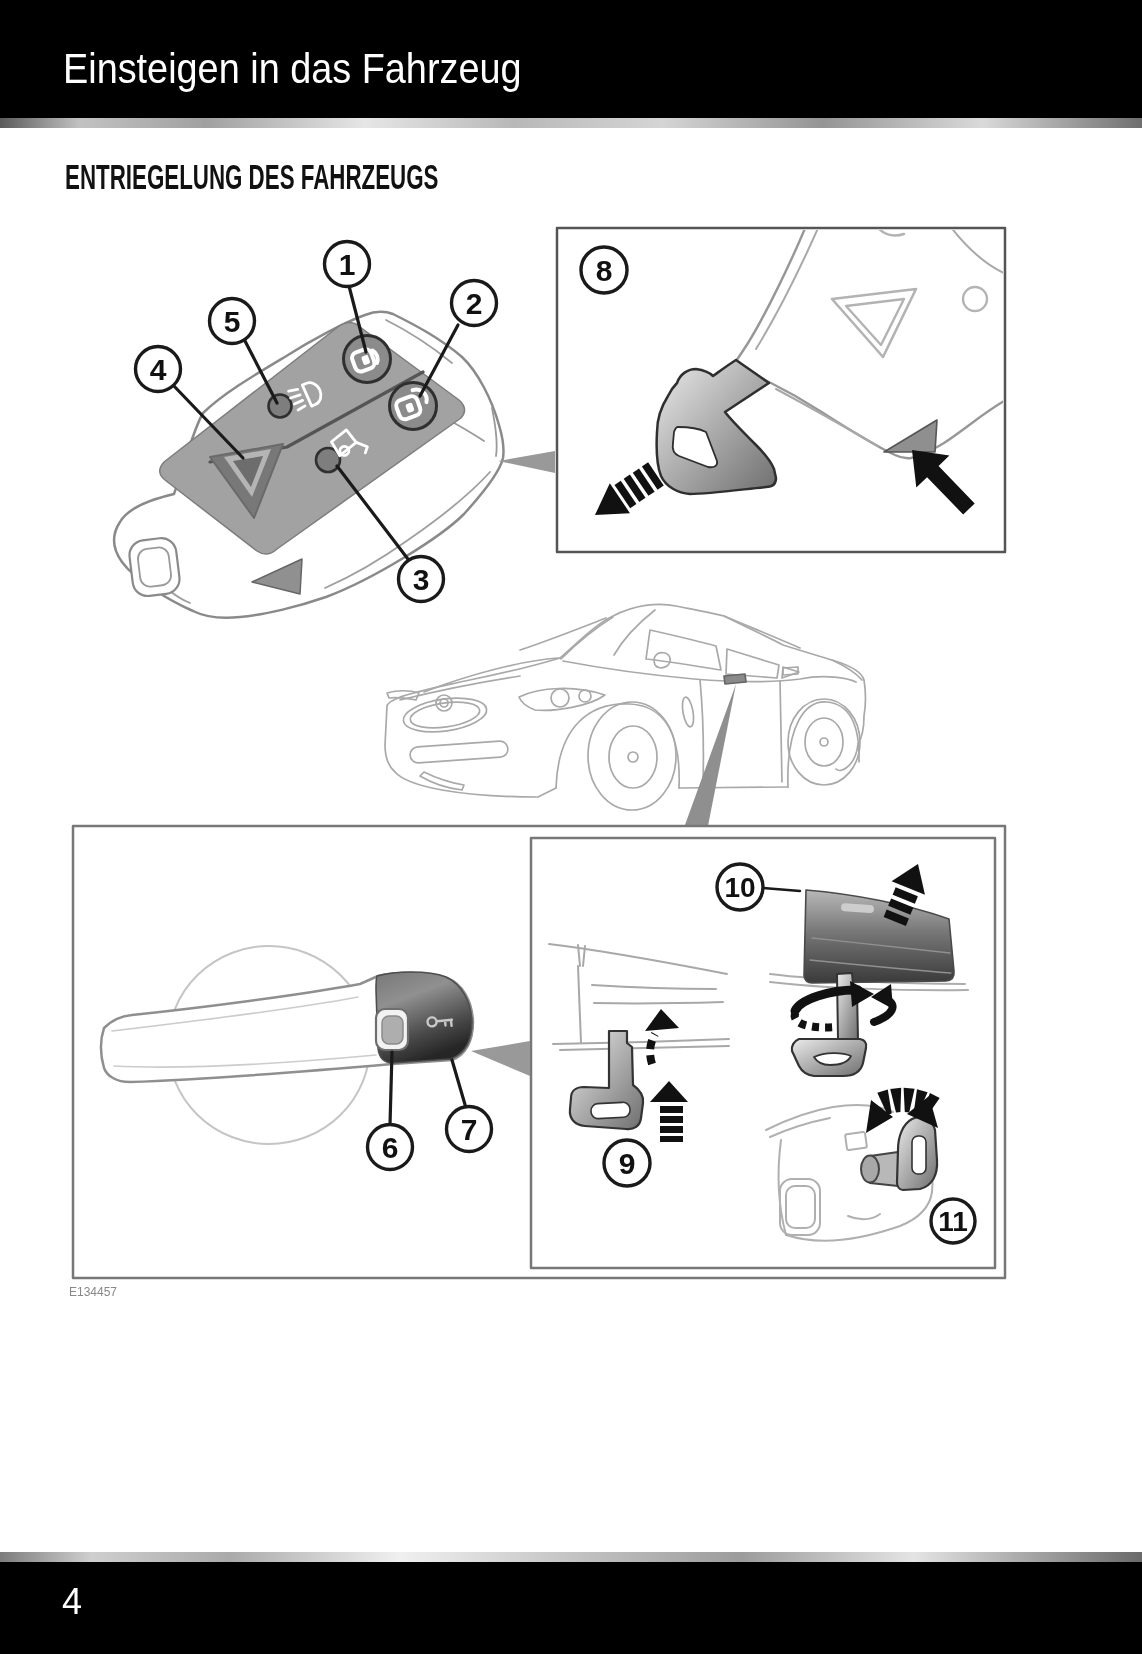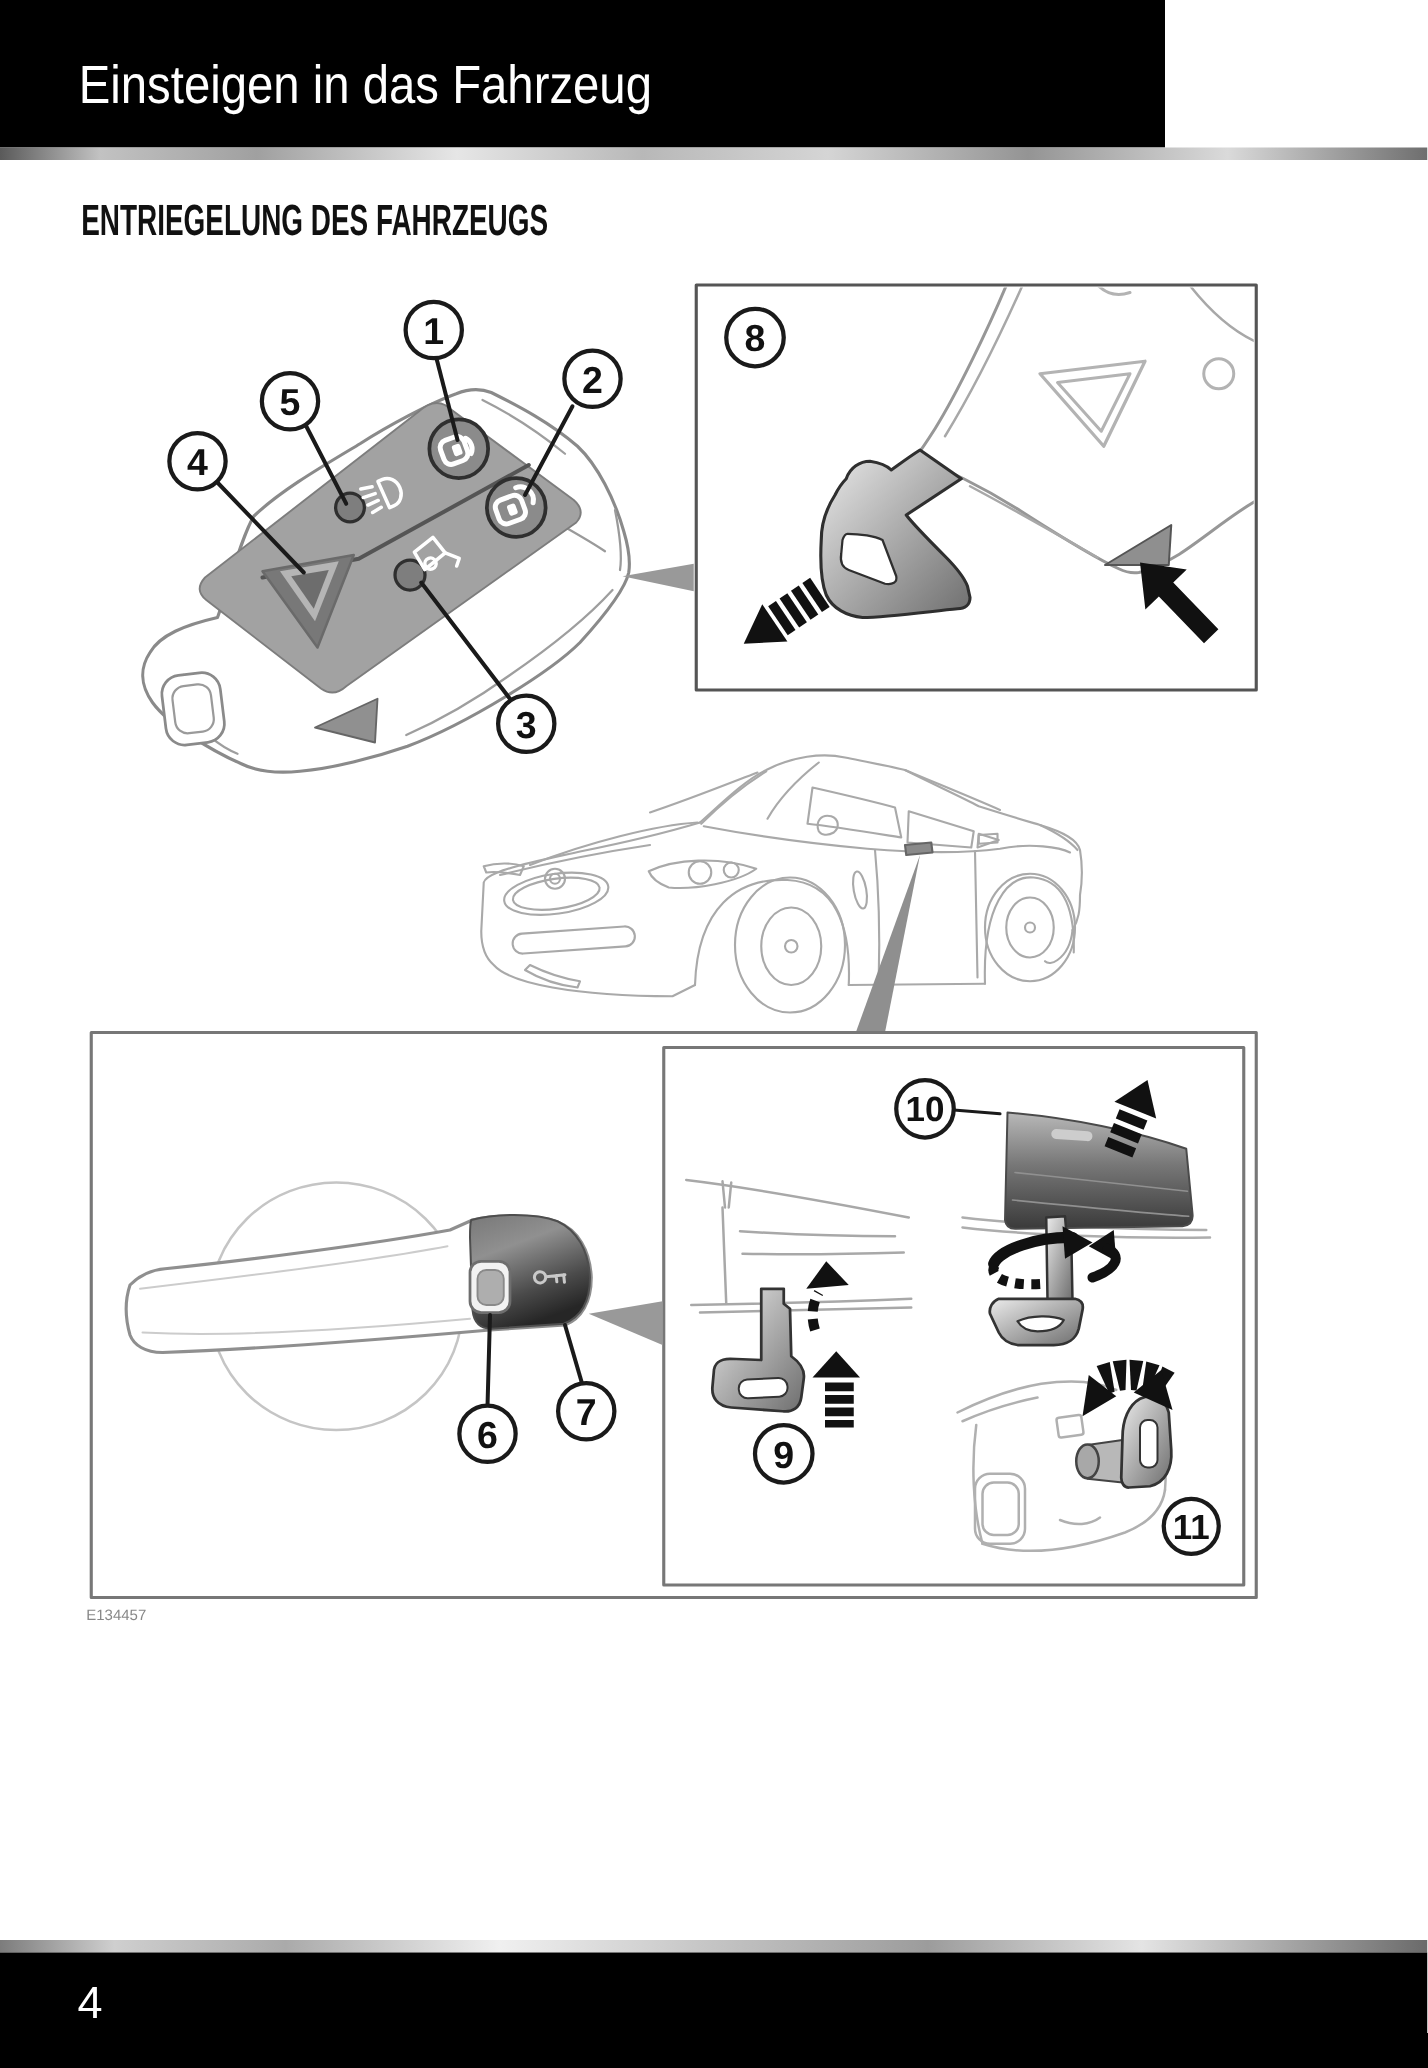--- a/index.html
+++ b/index.html
@@ -1,18 +1,18 @@
 <!DOCTYPE html>
 <html><head>
 <meta charset="utf-8">
 <style>
   html,body{margin:0;padding:0;}
   body{width:1142px;height:1654px;position:relative;background:#fff;overflow:hidden;
        font-family:"Liberation Sans",sans-serif;}
-  .hdr{position:absolute;left:0;top:0;width:932px;height:118px;background:#000;}
+  .hdr{position:absolute;left:0;top:0;width:1142px;height:118px;background:#000;}
   .hdr span{position:absolute;left:63px;top:44px;color:#fff;font-size:43px;font-weight:400;letter-spacing:0px;
             transform:scaleX(0.88);transform-origin:left top;white-space:nowrap;}
   .strip{position:absolute;left:0;width:1142px;height:10px;
     background:linear-gradient(90deg,#5a5a5a 0%,#c2c2c2 7%,#a0a0a0 18%,#e6e6e6 32%,#b8b8b8 45%,#d5d5d5 58%,#949494 72%,#dadada 86%,#6e6e6e 100%);}
   .strip.top{top:118px;}
   .strip.bot{top:1552px;
     background:linear-gradient(90deg,#7c7c7c 0%,#cfcfcf 8%,#aaaaaa 20%,#f0f0f0 35%,#c4c4c4 50%,#9c9c9c 65%,#e4e4e4 80%,#6a6a6a 100%);}
   .ftr{position:absolute;left:0;top:1562px;width:1142px;height:92px;background:#000;}
   .ftr span{position:absolute;left:62px;top:19px;color:#fff;font-size:36px;font-weight:400;}
   h2{position:absolute;left:65px;top:157px;margin:0;color:#111;font-size:35px;font-weight:700;

